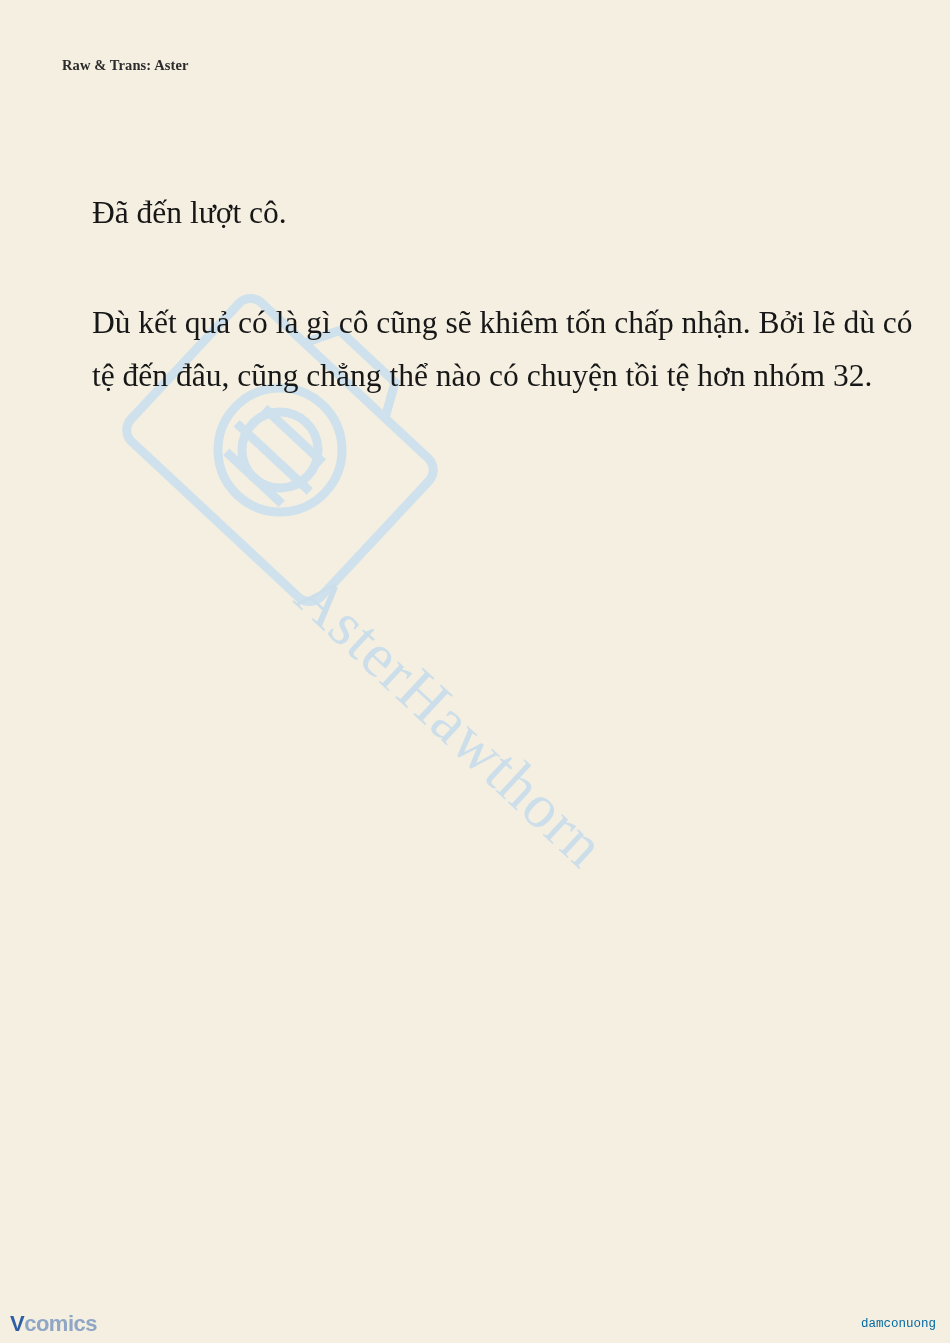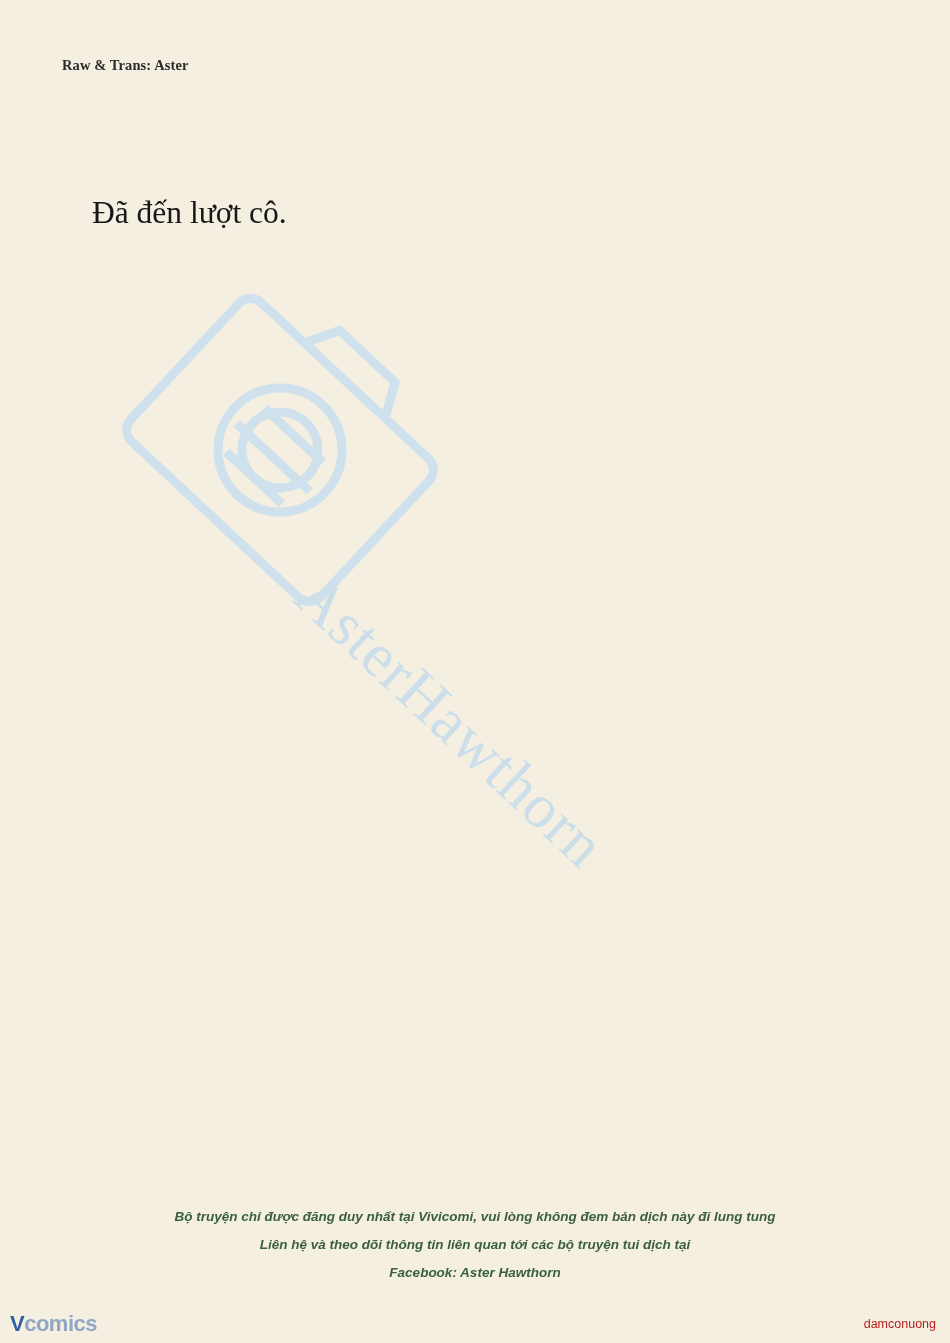--- a/index.html
+++ b/index.html
@@ -125,23 +125,23 @@
     color: #2e5fa3;
   }
   .logo .dim {
     color: #8fa6c4;
     text-align: right;
   }
   .bottom-right-text {
     position: absolute;
     right: 14px;
     bottom: 12px;
-    font-family: Liberation Sans, sans-serif;
+    font-family: Liberation Mono, monospace;
     font-size: 12.5px;
-    color: #b91c1c;
+    color: #0369a1;
   }
 </style>
 </head>
 <body>
 
 <div class="page">
 
   <div class="header-credit">Raw &amp; Trans: Aster</div>
 
   <div class="watermark">
@@ -154,27 +154,23 @@
         <line x1="110" y1="130" x2="190" y2="130"></line>
         <line x1="100" y1="160" x2="200" y2="160"></line>
         <line x1="112" y1="188" x2="188" y2="188"></line>
       </g>
     </svg>
     <div class="wm-text">AsterHawthorn</div>
   </div>
 
   <div class="body-text">
     <p class="para">Đã đến lượt cô.</p>
+    <p class="para">Dù kết quả có là gì cô cũng sẽ khiêm tốn chấp nhận. Bởi lẽ dù có tệ đến đâu, cũng chẳng thể nào có chuyện tồi tệ hơn nhóm 32.</p>
   </div>
 
-  <div class="footer-note">
-    <span class="line">Bộ truyện chỉ được đăng duy nhất tại Vivicomi, vui lòng không đem bản dịch này đi lung tung</span>
-    <span class="line">Liên hệ và theo dõi thông tin liên quan tới các bộ truyện tui dịch tại</span>
-    <span class="line">Facebook: Aster Hawthorn</span>
-  </div>
 
   <div class="bottom-bar">
     <div class="logo">
       <span class="v-mark">V</span><span class="dim">comics</span>
     </div>
     <div class="bottom-right-text">damconuong</div>
   </div>
 
 </div>
 

